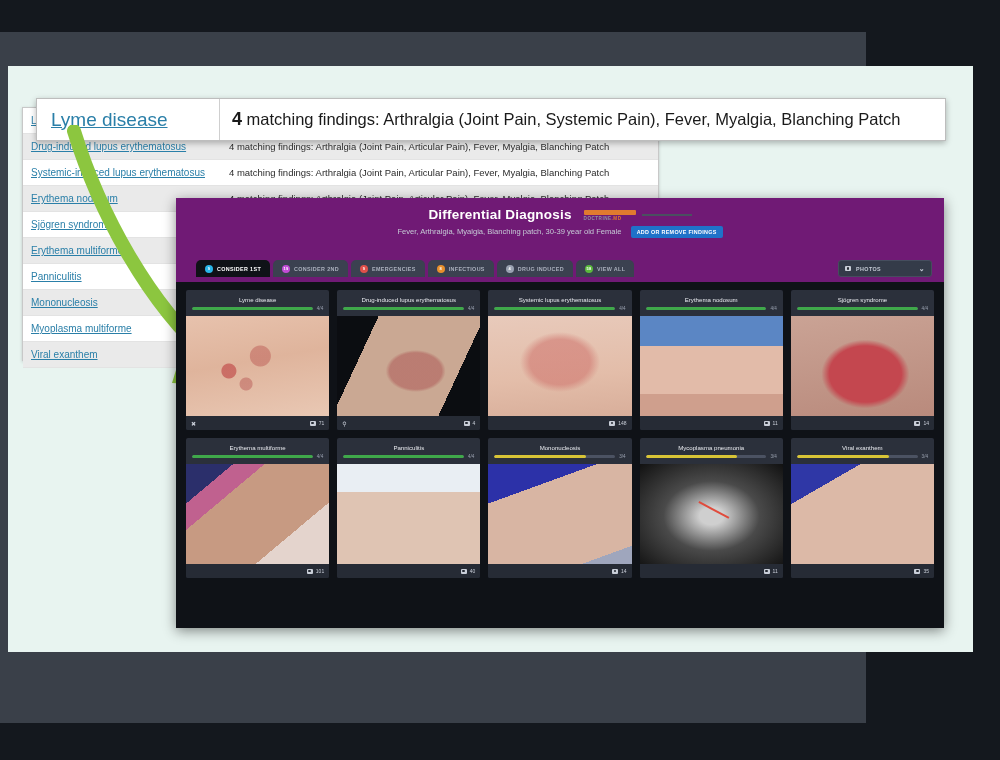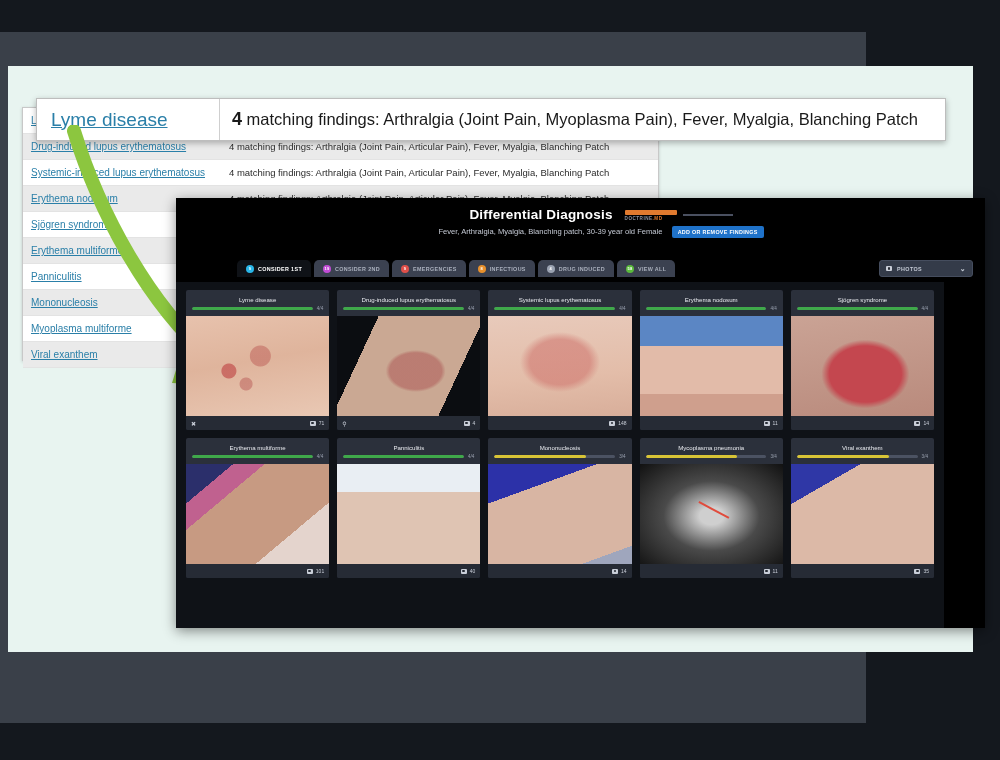--- a/index.html
+++ b/index.html
@@ -48,21 +48,21 @@
     flex:1;padding-left:12px;color:#1a1a1a;font-size:16.5px;white-space:nowrap;
   }
   .callout .c-find b{font-weight:bold;font-size:18px;}
 
   
   .arrow{position:absolute;left:60px;top:125px;width:230px;height:285px;z-index:7;pointer-events:none;}
 
   
   .app{
     position:absolute;left:176px;top:198px;width:768px;height:430px;
-    background:#000000;z-index:8;box-shadow:0 3px 12px rgba(0,0,0,.45);padding-left:41px;
+    background:#701a75;z-index:8;box-shadow:0 3px 12px rgba(0,0,0,.45);
   }
   .app-head{position:relative;height:66px;}
   .app-title{
     text-align:center;padding-top:9px;
     color:#ffffff;font-size:13.5px;font-weight:bold;letter-spacing:.2px;
   }
   .brandwrap{display:inline-flex;align-items:center;gap:6px;vertical-align:middle;margin-left:8px;}
   .brandbar{width:52px;height:5px;background:#e07a2f;border-radius:1px;}
   .brandbar2{width:50px;height:2px;background:#4a5060;}
   .brandtxt{font-size:4.6px;color:#8d94a3;font-weight:bold;letter-spacing:.5px;}
@@ -187,21 +187,21 @@
       </div>
       <div class="frow">
         <div class="fdx">Viral exanthem</div>
         <div class="ffind"></div>
       </div>
     </div>
 
   <div class="callout">
     <div class="c-dx">Lyme disease</div>
     <div class="c-sep"></div>
-    <div class="c-find"><b>4</b><span> matching findings: Arthralgia (Joint Pain, Myoplasma Pain), Fever, Myalgia, Blanching Patch</span></div>
+    <div class="c-find"><b>4</b><span> matching findings: Arthralgia (Joint Pain, Systemic Pain), Fever, Myalgia, Blanching Patch</span></div>
   </div>
 
   <svg class="arrow" viewBox="0 0 230 285">
     <path d="M14 6 C 40 90, 90 180, 150 232" stroke="#8cc63f" stroke-width="14" fill="none" stroke-linecap="round"></path>
     <path d="M128 206 L182 262 L112 258 Z" fill="#8cc63f"></path>
   </svg>
 
   <div class="app">
     <div class="app-head">
       <div class="app-title">

